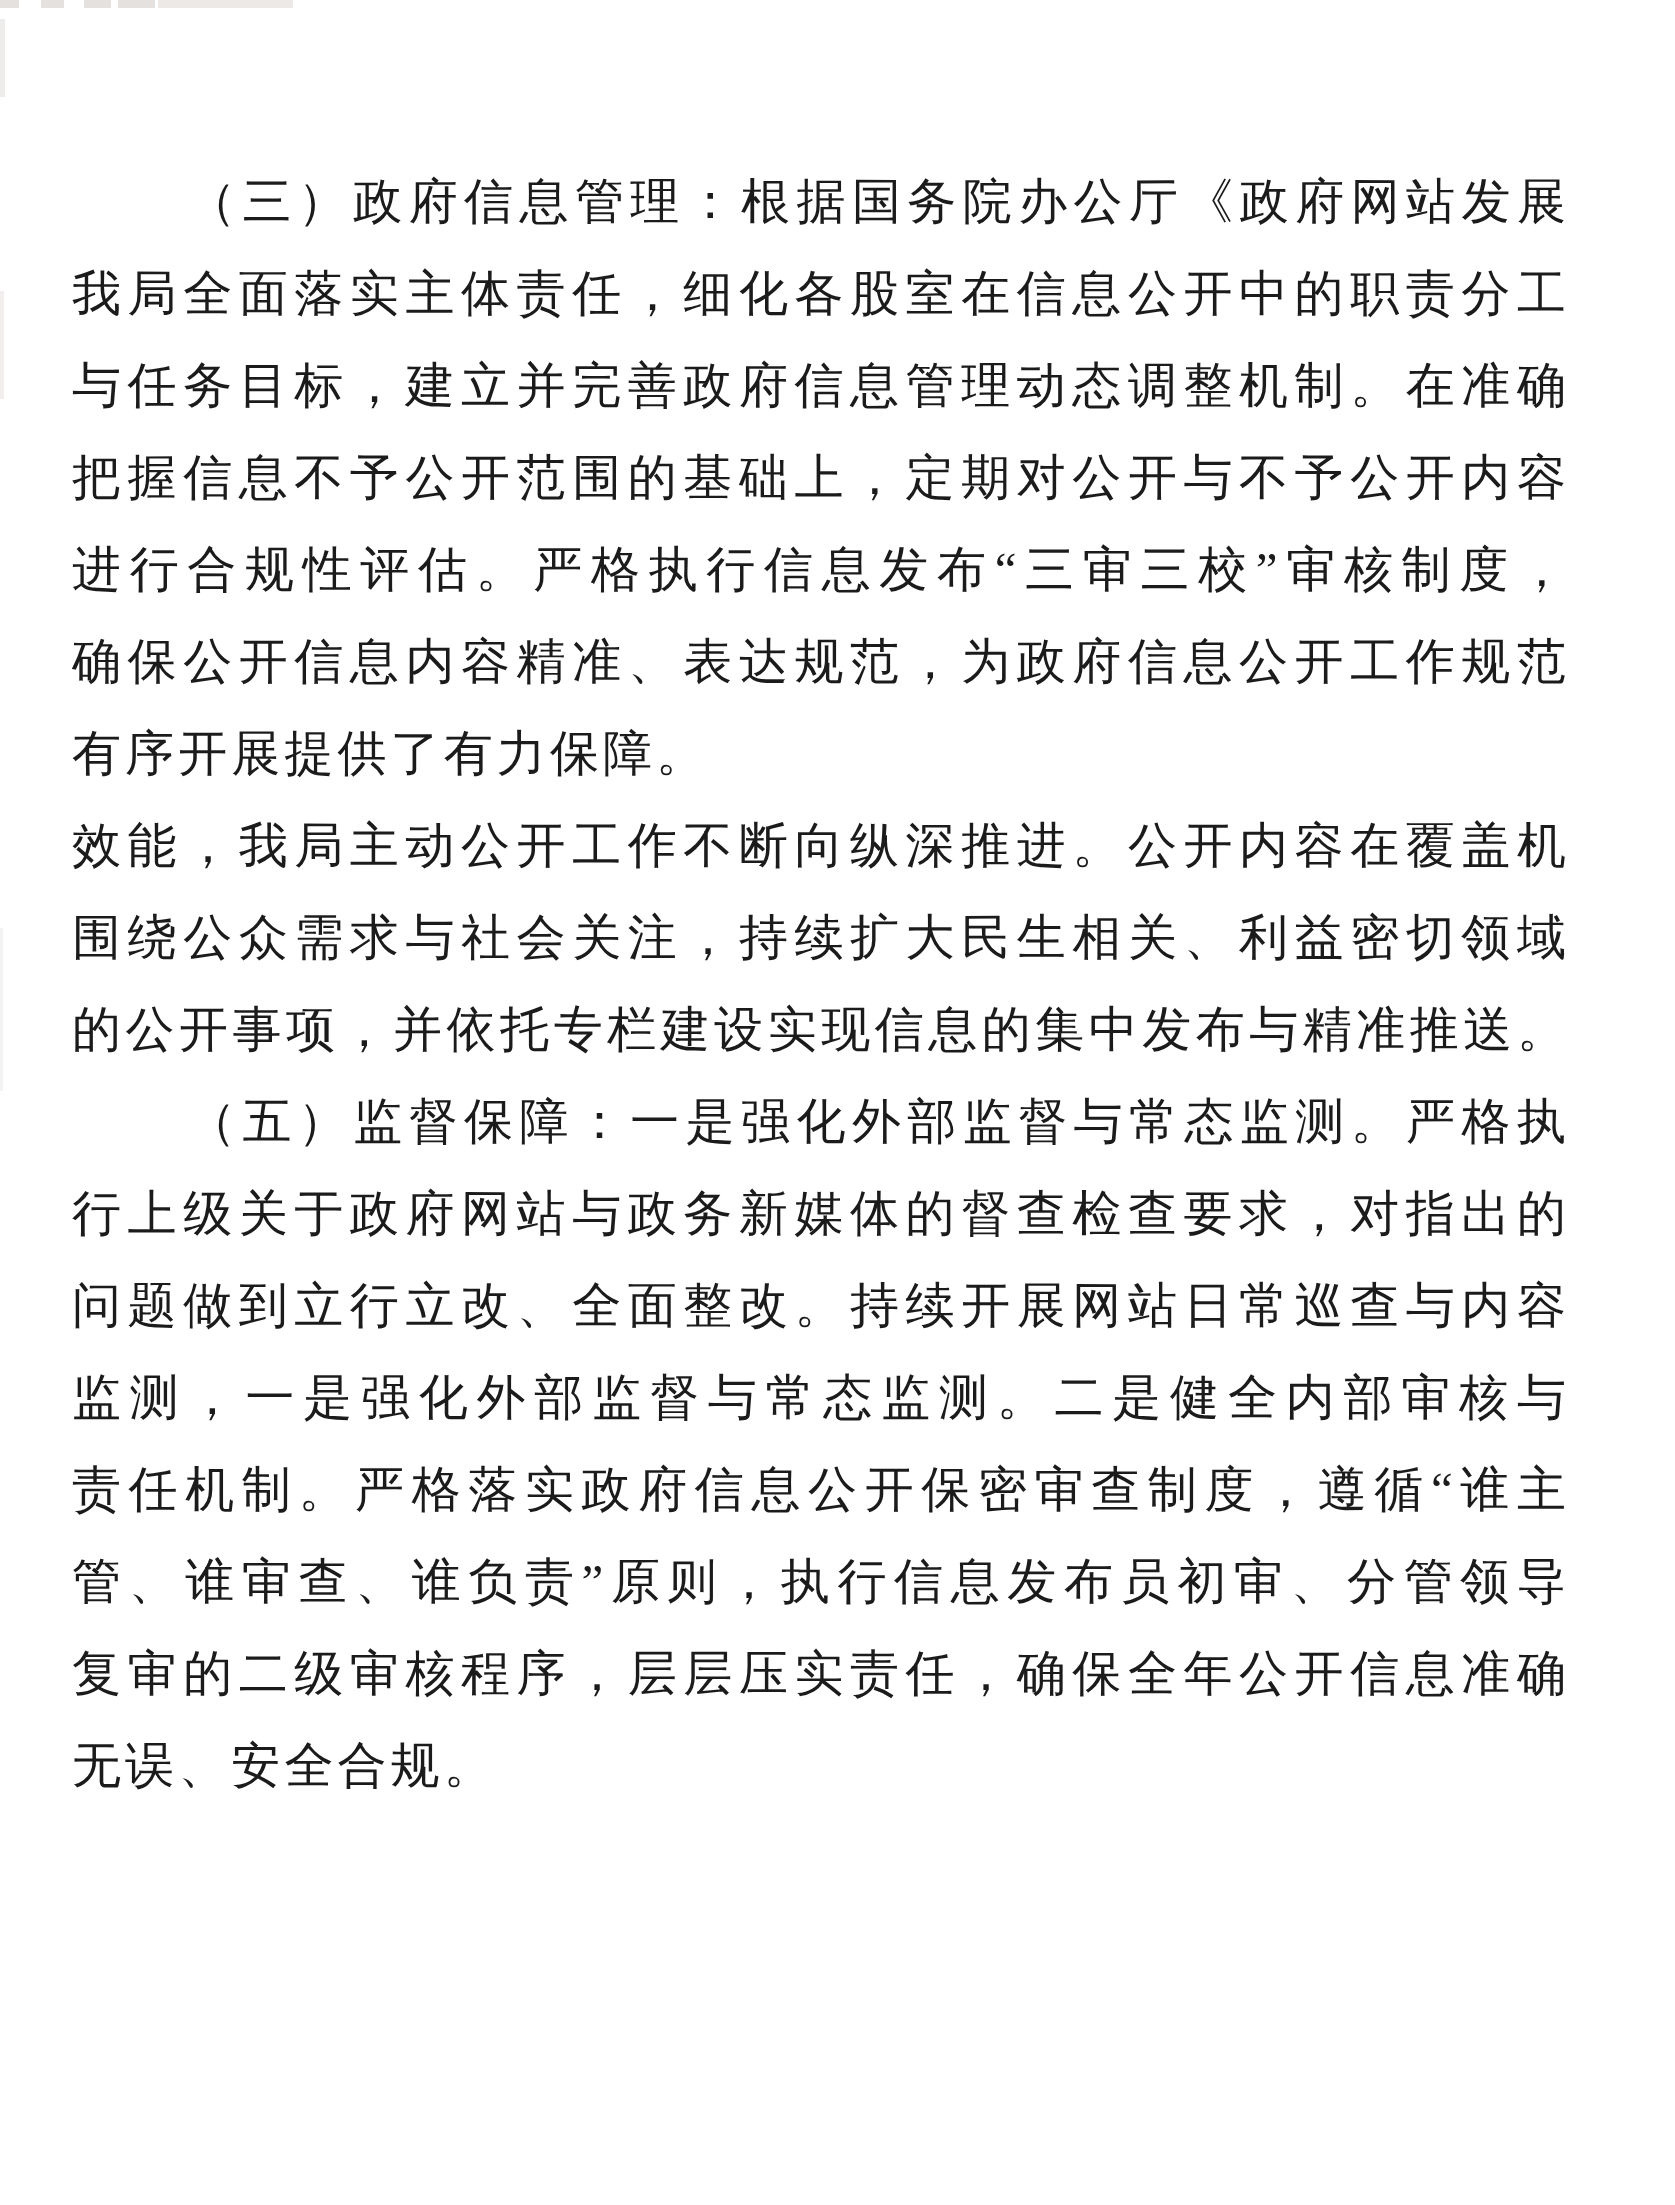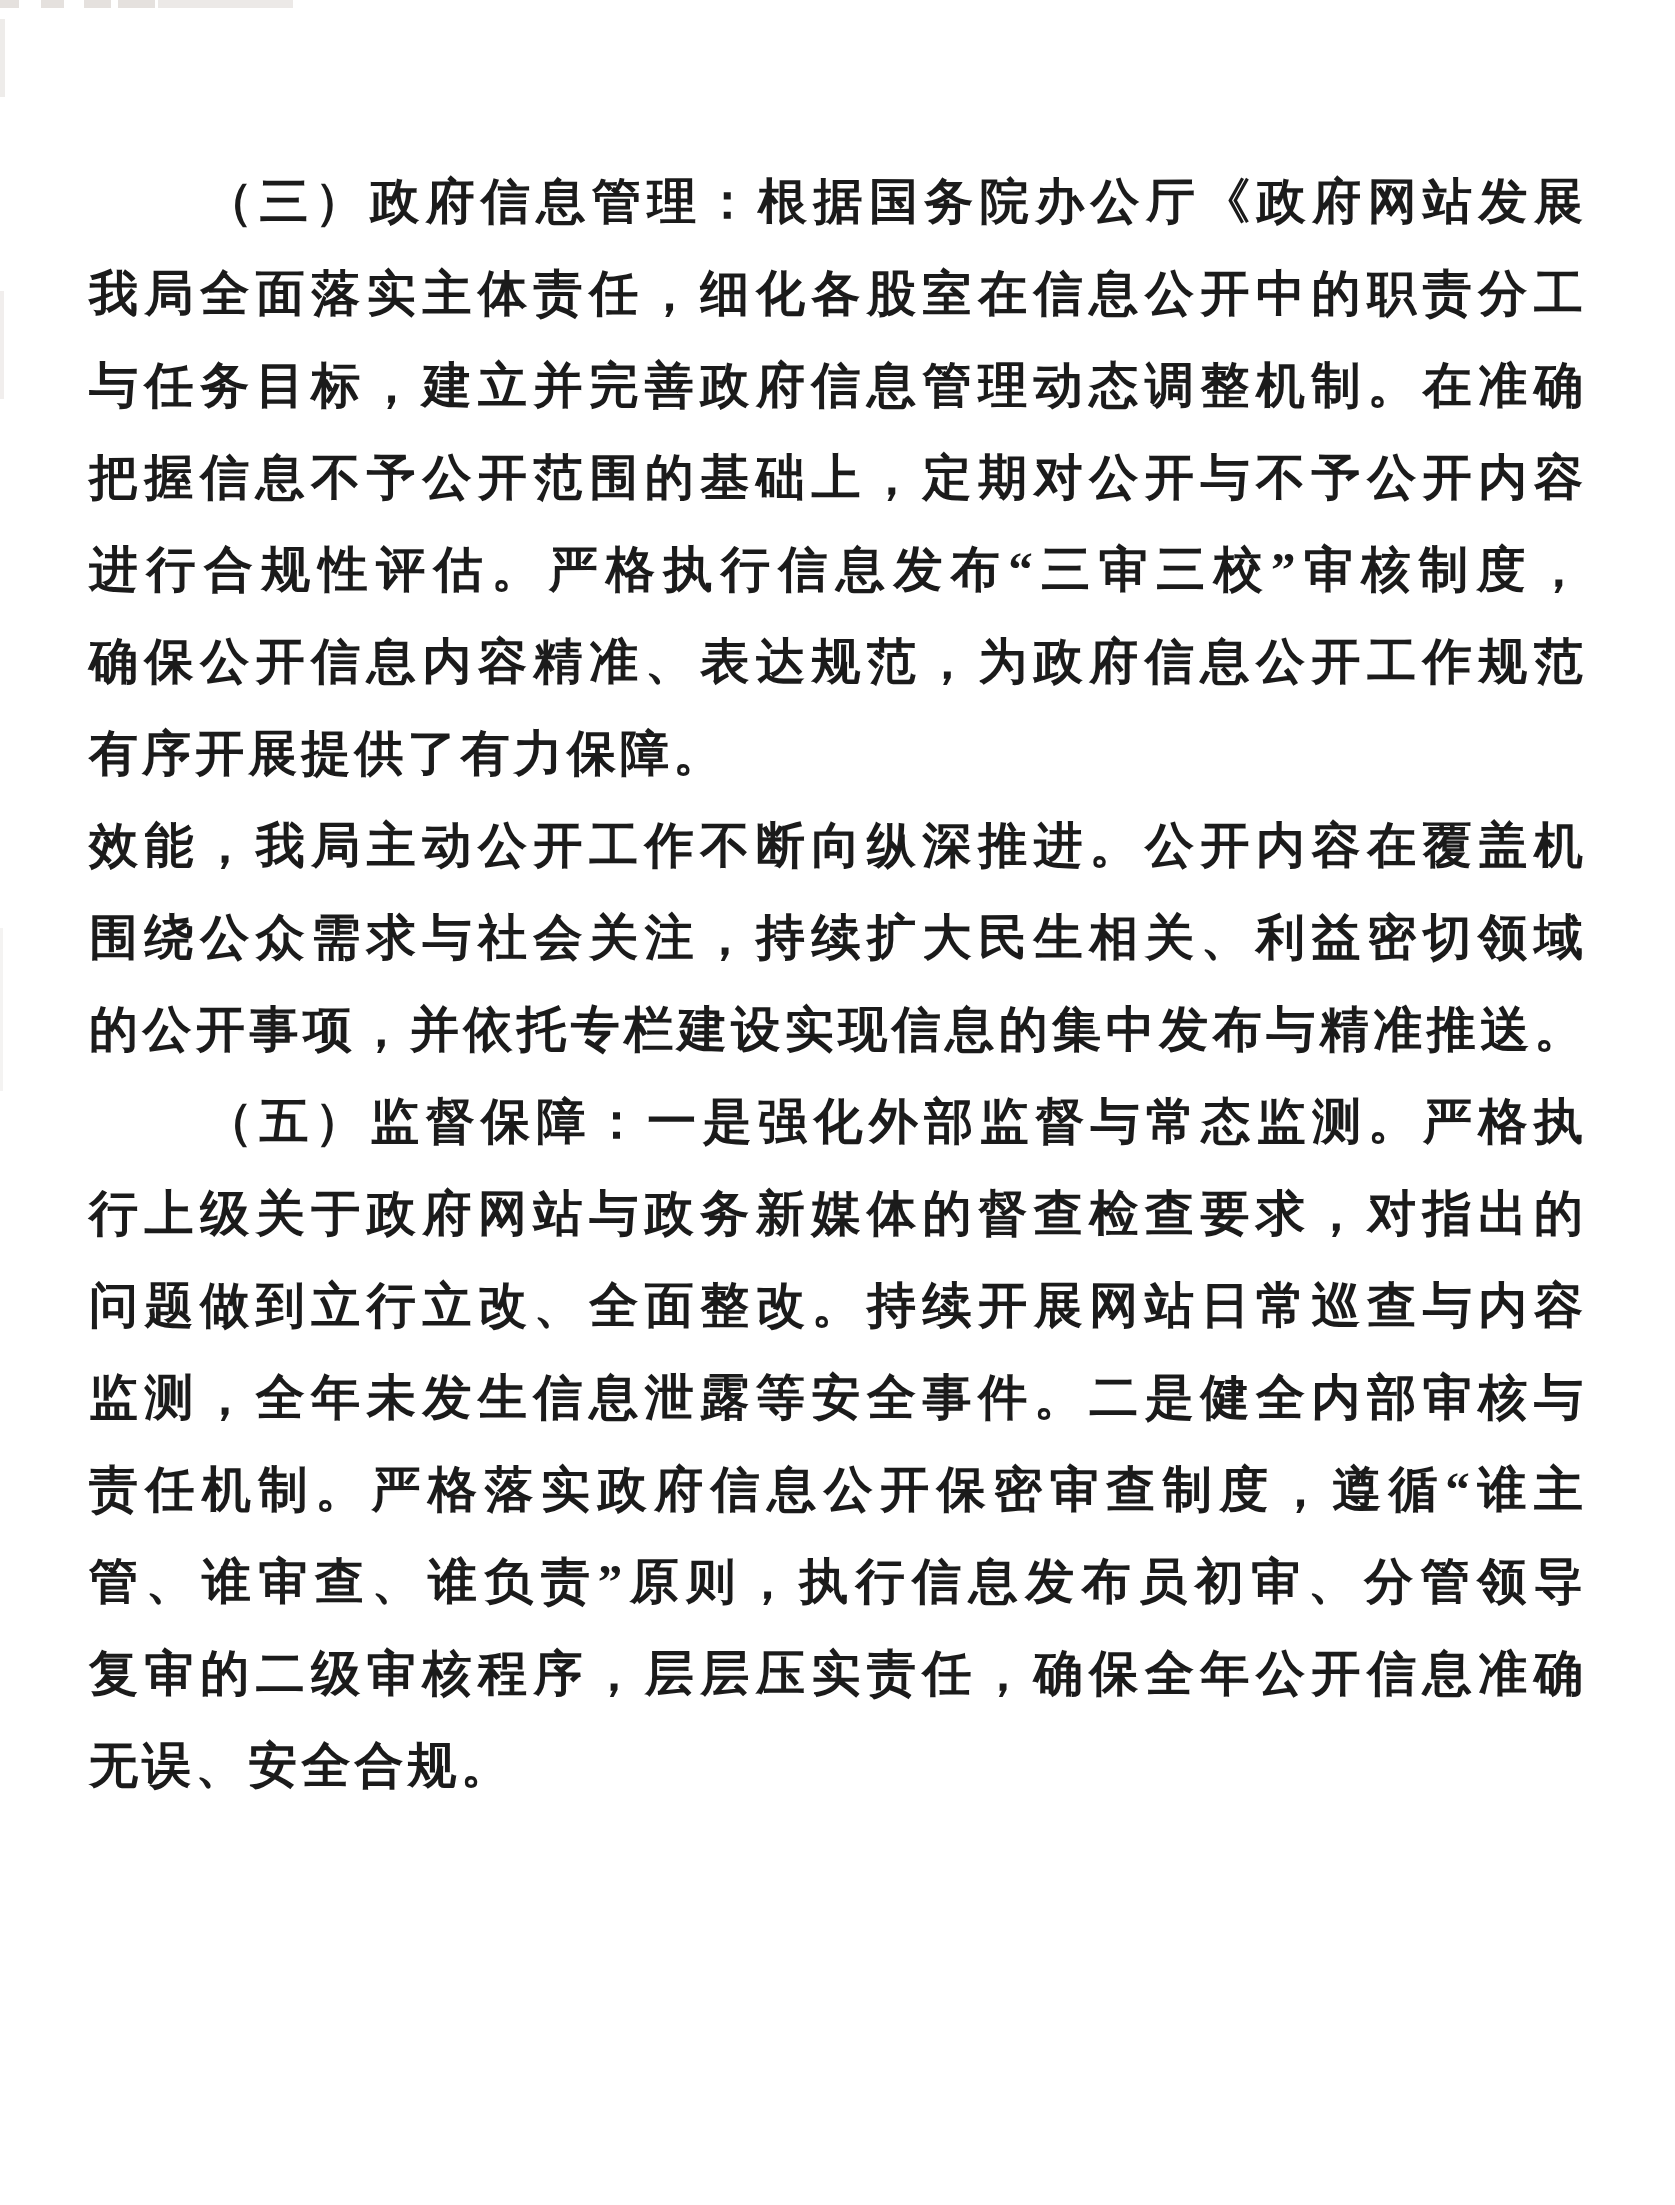--- a/index.html
+++ b/index.html
@@ -25,25 +25,24 @@
   .a-top2 { left: 41px;  top: 0; width: 23px;  height: 7.5px; }
   .a-top3 { left: 84px; top: 0; width: 27px;  height: 8.1px; }
   .a-top4 { left: 118px; top: 0; width: 37px;  height: 8.1px; }
   .a-top5 { left: 158px; top: 0; width: 135px; height: 7.5px; opacity: 0.4; }
   .a-left1 { left: 0; top: 19px;   width: 4.7px; height: 78px; opacity: 0.35; }
   .a-left2 { left: 0; top: 291px;  width: 4.1px; height: 108px; opacity: 0.3; }
   .a-left3 { left: 0; top: 928px; width: 3.4px; height: 163px; opacity: 0.22; }
 
   .text-block {
     position: absolute;
-    left: 89px;
+    left: 72px;
     top: 156px;
     width: 1498px;
     color: #1b1b1b;
-    font-weight: bold;
   }
   .line {
     height: 92px;
     line-height: 92px;
     font-size: 49px;
     letter-spacing: 4.1px;
     white-space: nowrap;
     text-align: justify;
     text-align-last: justify;
     text-justify: inter-character;
@@ -78,21 +77,21 @@
     <div class="line">确保公开信息内容精准、表达规范，为政府信息公开工作规范</div>
     <div class="line last">有序开展提供了有力保障。</div>
 
     <div class="line">效能，我局主动公开工作不断向纵深推进。公开内容在覆盖机</div>
     <div class="line">围绕公众需求与社会关注，持续扩大民生相关、利益密切领域</div>
     <div class="line">的公开事项，并依托专栏建设实现信息的集中发布与精准推送。</div>
 
     <div class="line indent">（五）监督保障：一是强化外部监督与常态监测。严格执</div>
     <div class="line">行上级关于政府网站与政务新媒体的督查检查要求，对指出的</div>
     <div class="line">问题做到立行立改、全面整改。持续开展网站日常巡查与内容</div>
-    <div class="line">监测，全年未发生信息泄露等安全事件。二是健全内部审核与</div>
+    <div class="line">监测，一是强化外部监督与常态监测。二是健全内部审核与</div>
     <div class="line">责任机制。严格落实政府信息公开保密审查制度，遵循“谁主</div>
     <div class="line">管、谁审查、谁负责”原则，执行信息发布员初审、分管领导</div>
     <div class="line">复审的二级审核程序，层层压实责任，确保全年公开信息准确</div>
     <div class="line last">无误、安全合规。</div>
 
   </div>
 </div>
 
 
 </body></html>

